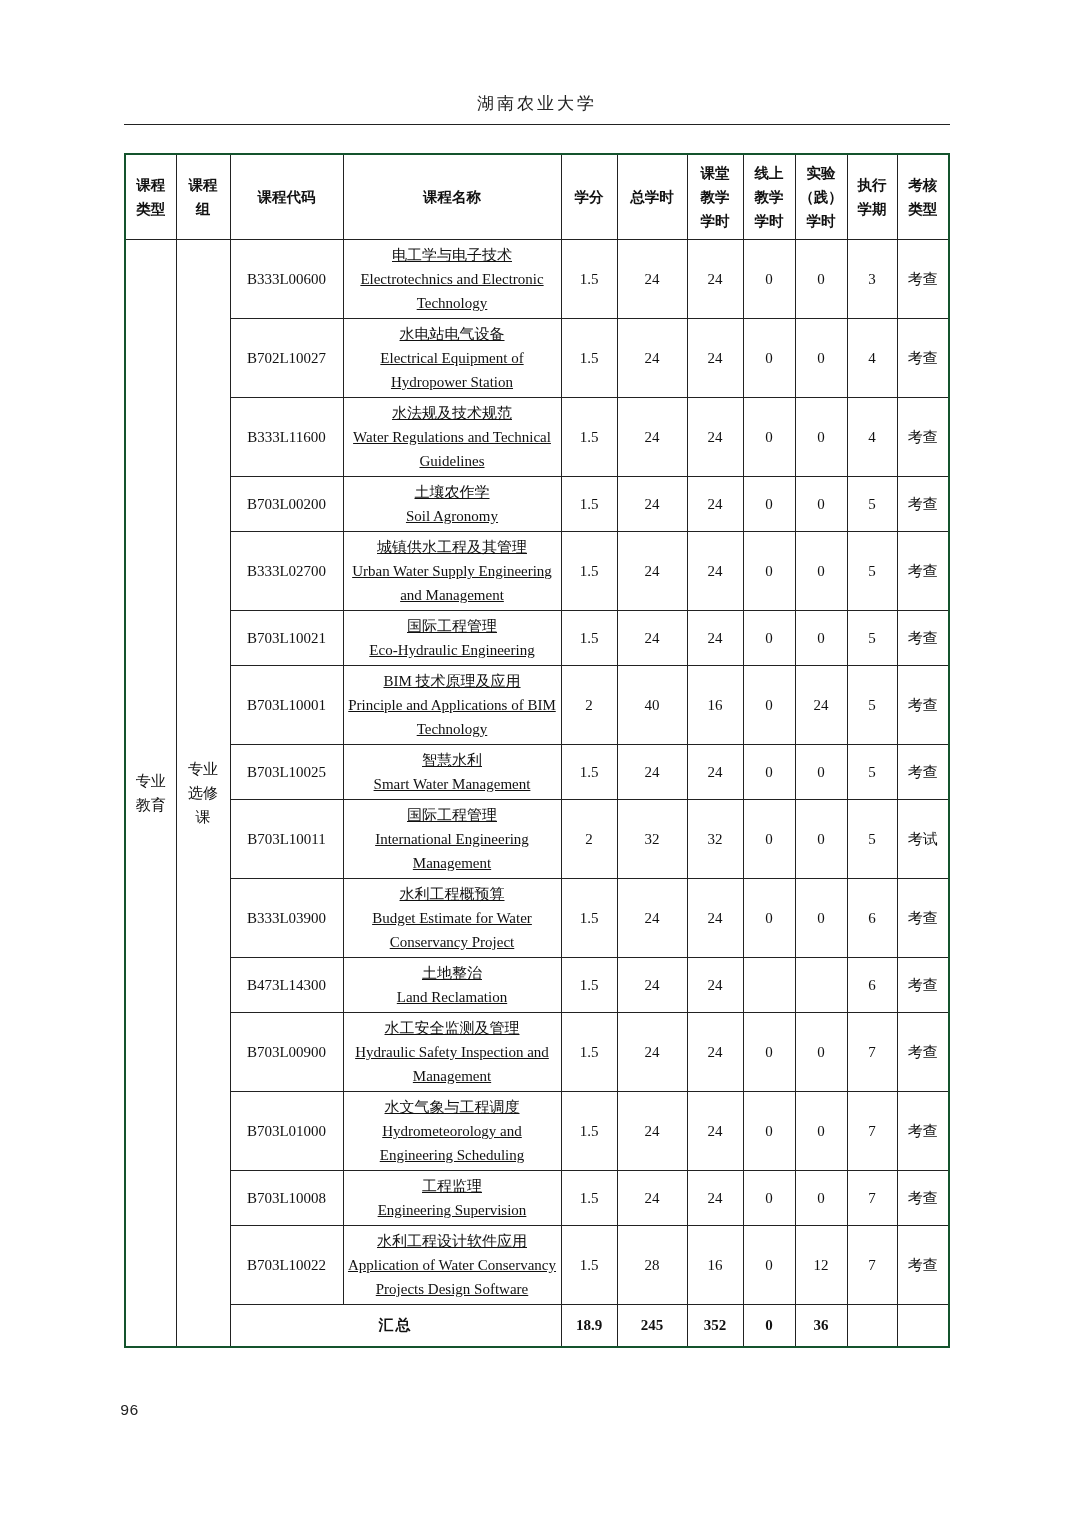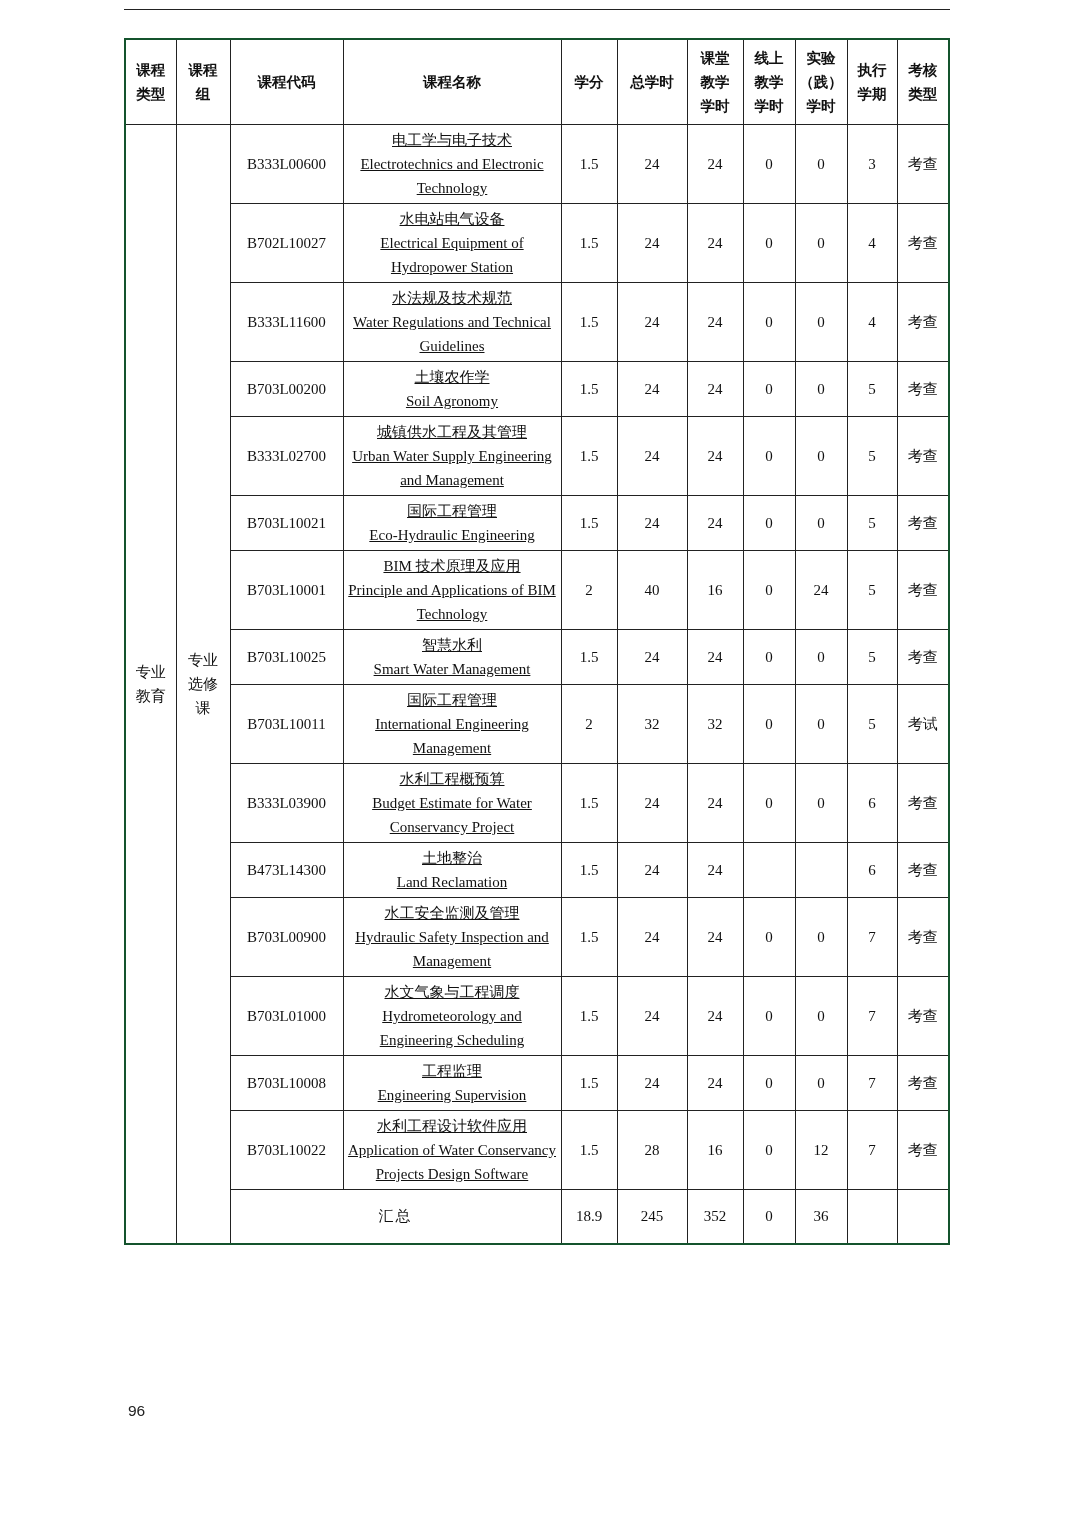--- a/index.html
+++ b/index.html
@@ -43,40 +43,41 @@
     font-weight: 600;
     font-size: 14.5px;
     white-space: pre-line;
     padding: 6px 1px;
   }
   td.vcell { white-space: pre-line; }
   td.name-cell { padding: 3px 4px; text-decoration: underline; }
   .name-zh { display: block; }
   .name-en { display: block; }
   tr.sum-row td {
-    font-weight: normal;
-    height: 54px;
+    font-weight: bold;
+    height: 42px;
   }
   tr.sum-row td.sum-label {
     font-family: "Liberation Sans", "DejaVu Sans", sans-serif;
     letter-spacing: 2px;
   }
   .page-number {
     position: absolute;
-    left: 128px;
+    left: 120px;
     top: 1402px;
     font-size: 15.5px;
-    font-family: Liberation Sans, sans-serif;
+    font-family: Liberation Mono, monospace;
     color: #222;
   }
 </style>
 </head>
 <body>
 
 <div class="doc-page">
+  <div class="doc-title">湖南农业大学</div>
   <div class="title-rule"></div>
 
   <table class="curriculum">
     <colgroup>
       <col style="width:51px">
         <col style="width:54px">
         <col style="width:113px">
       <col style="width:218px">
         <col style="width:56px">
         <col style="width:70px">

